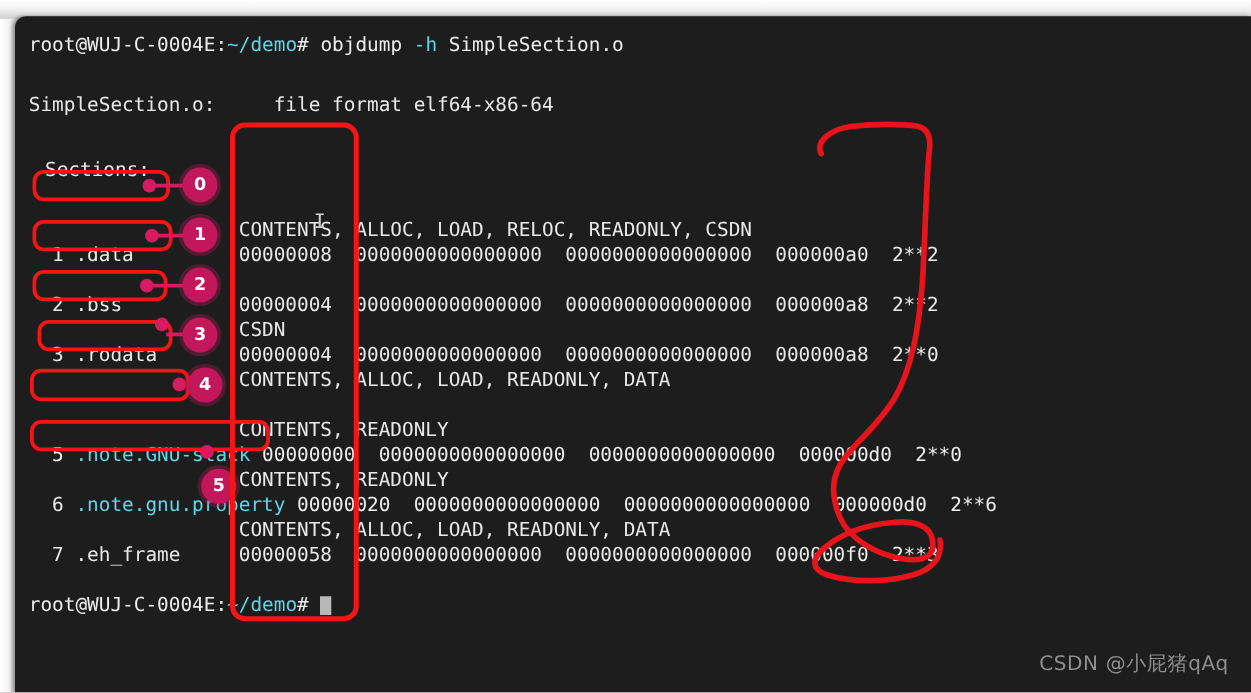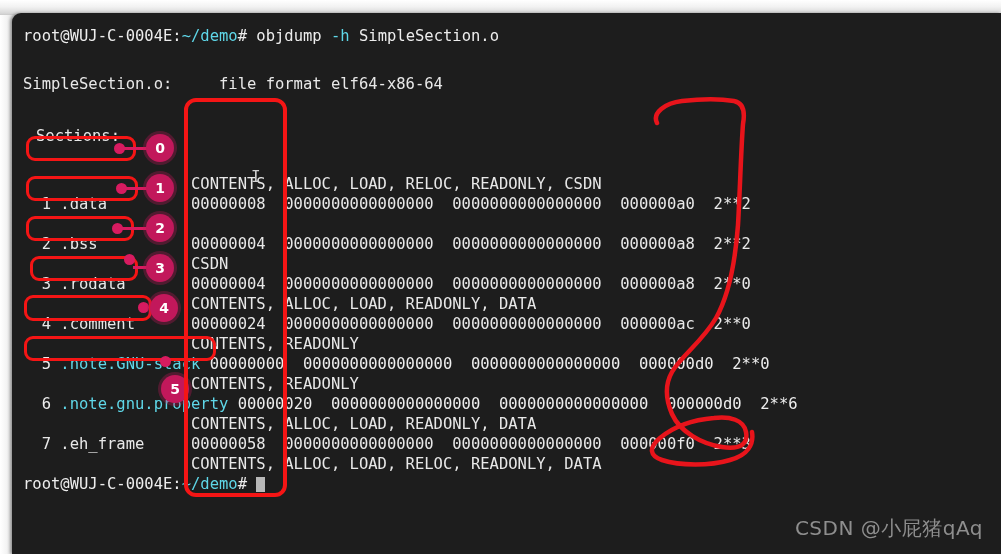--- a/index.html
+++ b/index.html
@@ -102,21 +102,21 @@
     position: absolute;
     height: 3px;
     background: #d81b60;
   }
 
   
   .watermark {
     position: absolute;
     right: 18px; bottom: 12px;
     color: #8e8e8e;
-    font-size: 20px;
+    font-size: 16px;
     font-family: "DejaVu Sans", "Liberation Sans", sans-serif;
     letter-spacing: 0.5px;
   }
 
   
   .ibeam {
     position: absolute;
     color: #cfcfcf;
     font-size: 16px;
     font-family: "DejaVu Sans Mono", "Liberation Mono", monospace;
@@ -143,31 +143,29 @@
       <div class="line" style="top:158px; left:6px;">                  CONTENTS, ALLOC, LOAD, RELOC, READONLY, CSDN</div>
 
       <div class="line" style="top:178px; left:6px;">  1 .data         00000008  0000000000000000  0000000000000000  000000a0  2**2</div>
 
       <div class="line" style="top:218px; left:6px;">  2 .bss          00000004  0000000000000000  0000000000000000  000000a8  2**2</div>
       <div class="line" style="top:238px; left:6px;">                  CSDN</div>
 
       <div class="line" style="top:258px; left:6px;">  3 .rodata       00000004  0000000000000000  0000000000000000  000000a8  2**0</div>
       <div class="line" style="top:278px; left:6px;">                  CONTENTS, ALLOC, LOAD, READONLY, DATA</div>
 
-      <div class="line" style="top:298px; left:6px;">  4 .comment      00000024  0000000000000000  0000000000000000  000000ac  2**0</div>
       <div class="line" style="top:318px; left:6px;">                  CONTENTS, READONLY</div>
 
       <div class="line" style="top:338px; left:6px;"><span class="wht">  5 </span><span class="cyan">.note.GNU-stack</span><span class="wht"> 00000000  0000000000000000  0000000000000000  000000d0  2**0</span></div>
       <div class="line" style="top:358px; left:6px;">                  CONTENTS, READONLY</div>
 
       <div class="line" style="top:378px; left:6px;"><span class="wht">  6 </span><span class="cyan">.note.gnu.property</span><span class="wht"> 00000020  0000000000000000  0000000000000000  000000d0  2**6</span></div>
       <div class="line" style="top:398px; left:6px;">                  CONTENTS, ALLOC, LOAD, READONLY, DATA</div>
 
       <div class="line" style="top:418px; left:6px;">  7 .eh_frame     00000058  0000000000000000  0000000000000000  000000f0  2**3</div>
-      <div class="line" style="top:438px; left:6px;">                  CONTENTS, ALLOC, LOAD, RELOC, READONLY, DATA</div>
 
       <div class="line" style="top:458px; left:6px;"><span class="wht">root@WUJ-C-0004E</span><span class="wht">:</span><span class="cyan">~/demo</span><span class="wht"># </span><span class="cursor"></span></div>
 
     </div>
 
     <div class="ibeam" style="left:239px; top:154px;">I</div>
   </div>
 
   <div class="overlay">
 

